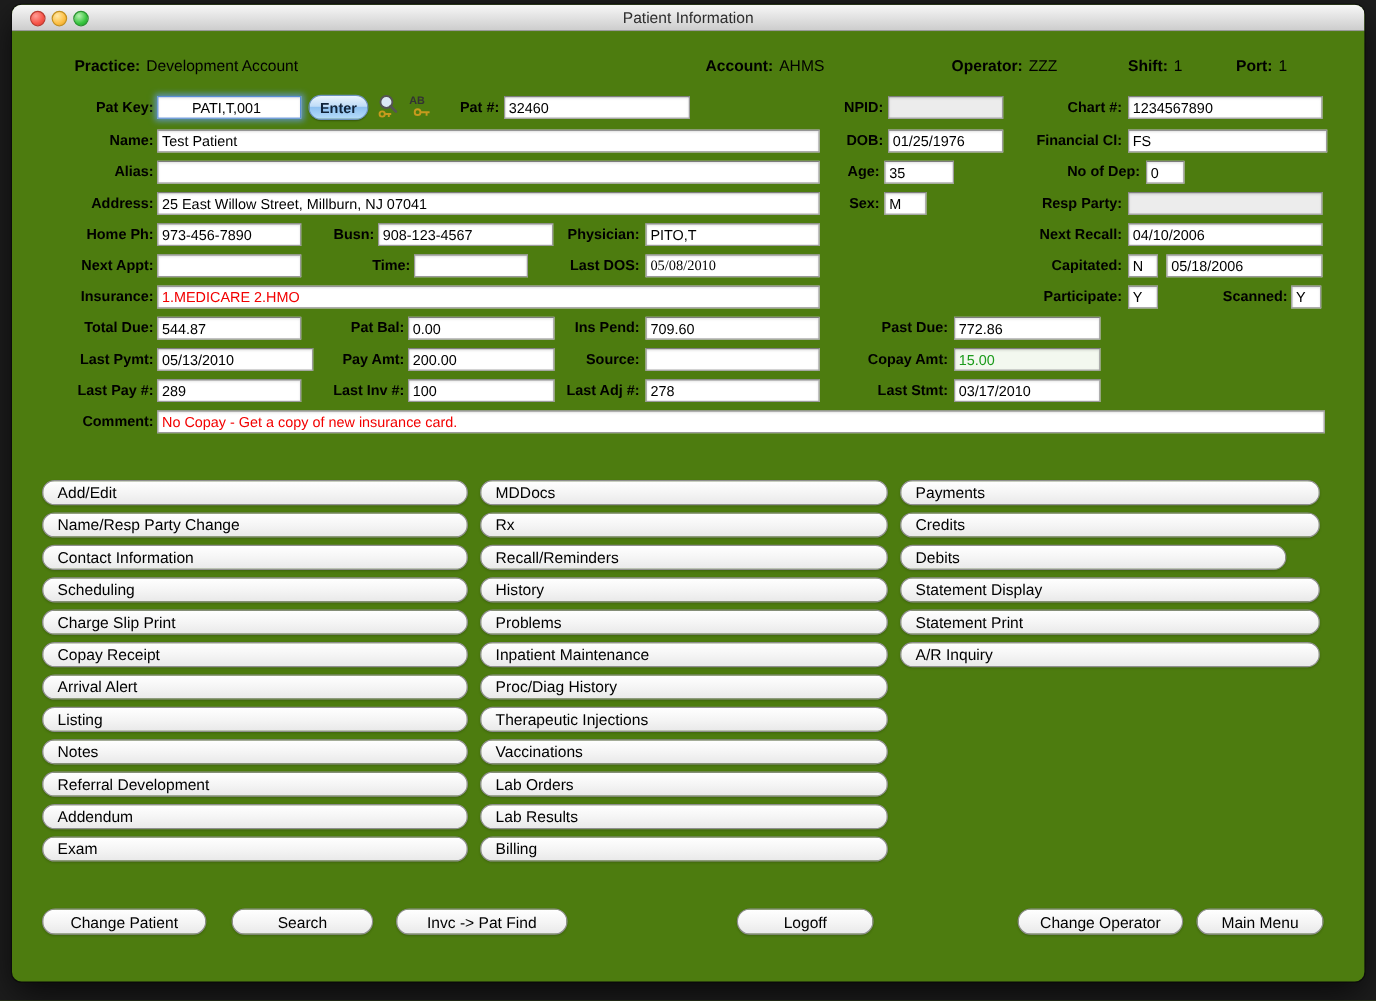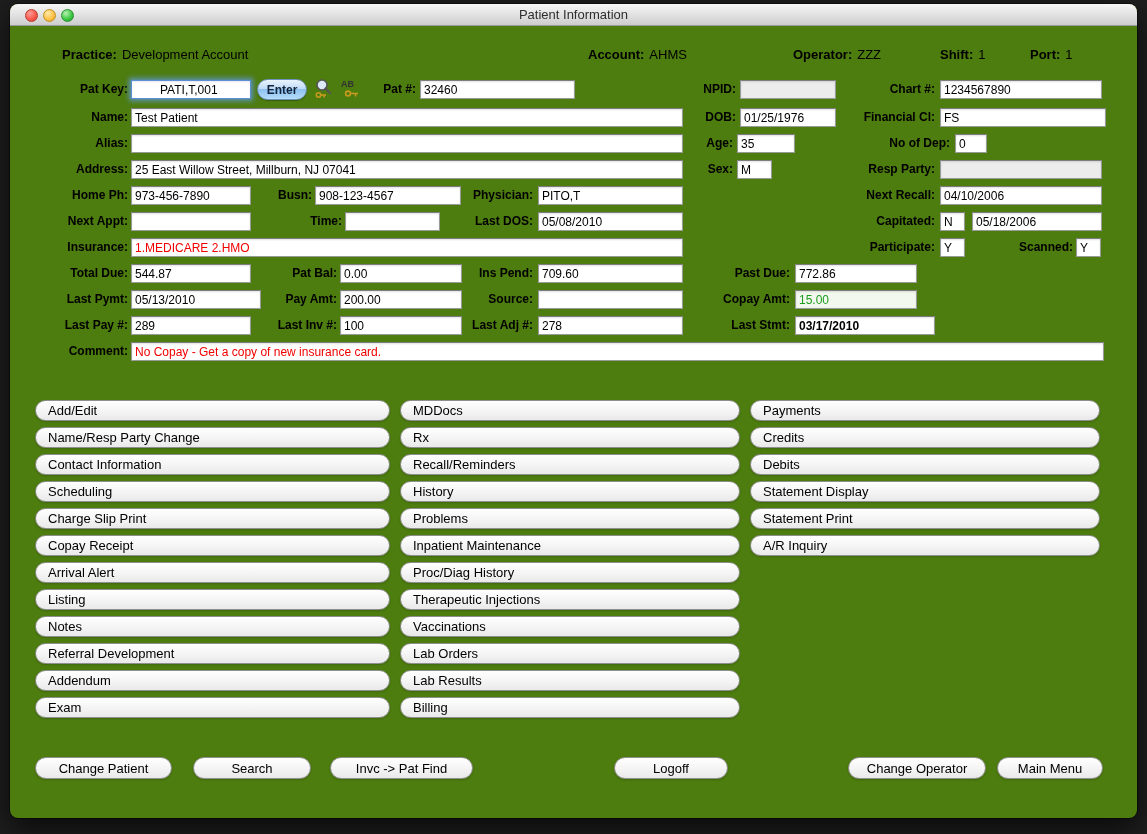--- a/index.html
+++ b/index.html
@@ -143,21 +143,21 @@
   <span class="lbl" style="left:440px;top:182px;width:83px">Physician:</span>
   <input class="inp" style="left: 528px; top: 182px; width: 145px;" value="PITO,T">
   <span class="lbl" style="left:815px;top:182px;width:110px">Next Recall:</span>
   <input class="inp" style="left: 930px; top: 182px; width: 162px;" value="04/10/2006">
 
   <span class="lbl" style="left:28px;top:208px;width:90px">Next Appt:</span>
   <input class="inp" style="left: 121px; top: 208px; width: 120px;" value="">
   <span class="lbl" style="left:272px;top:208px;width:60px">Time:</span>
   <input class="inp" style="left: 335px; top: 208px; width: 95px;" value="">
   <span class="lbl" style="left:440px;top:208px;width:83px">Last DOS:</span>
-  <input class="inp" style="left: 528px; top: 208px; width: 145px;" value="05/08/2010">
+  <input class="inp" style="left: 528px; top: 208px; width: 145px; font-family: Liberation Serif, serif;" value="05/08/2010">
   <span class="lbl" style="left:815px;top:208px;width:110px">Capitated:</span>
   <input class="inp" style="left: 930px; top: 208px; width: 25px;" value="N">
   <input class="inp" style="left: 962px; top: 208px; width: 130px;" value="05/18/2006">
 
   <span class="lbl" style="left:28px;top:234px;width:90px">Insurance:</span>
   <input class="inp red" style="left: 121px; top: 234px; width: 552px;" value="1.MEDICARE 2.HMO">
   <span class="lbl" style="left:815px;top:234px;width:110px">Participate:</span>
   <input class="inp" style="left: 930px; top: 234px; width: 25px;" value="Y">
   <span class="lbl" style="left:985px;top:234px;width:78px">Scanned:</span>
   <input class="inp" style="left: 1066px; top: 234px; width: 25px;" value="Y">
@@ -180,21 +180,21 @@
   <span class="lbl" style="left:695px;top:286px;width:85px">Copay Amt:</span>
   <input class="inp green" style="left: 785px; top: 286px; width: 122px;" value="15.00">
 
   <span class="lbl" style="left:28px;top:312px;width:90px">Last Pay #:</span>
   <input class="inp" style="left: 121px; top: 312px; width: 120px;" value="289">
   <span class="lbl" style="left:250px;top:312px;width:77px">Last Inv #:</span>
   <input class="inp" style="left: 330px; top: 312px; width: 122px;" value="100">
   <span class="lbl" style="left:445px;top:312px;width:78px">Last Adj #:</span>
   <input class="inp" style="left: 528px; top: 312px; width: 145px;" value="278">
   <span class="lbl" style="left:695px;top:312px;width:85px">Last Stmt:</span>
-  <input class="inp" style="left: 785px; top: 312px; width: 140px; font-weight: bold;" value="03/17/2010">
+  <input class="inp" style="left: 785px; top: 312px; width: 122px;" value="03/17/2010">
 
   <span class="lbl" style="left:28px;top:338px;width:90px">Comment:</span>
   <input class="inp red" style="left: 121px; top: 338px; width: 973px;" value="No Copay - Get a copy of new insurance card.">
 
   <button class="menu-btn" style="left:25px;top:396px;width:355px">Add/Edit</button>
   <button class="menu-btn" style="left:25px;top:423px;width:355px">Name/Resp Party Change</button>
   <button class="menu-btn" style="left:25px;top:450px;width:355px">Contact Information</button>
   <button class="menu-btn" style="left:25px;top:504px;width:355px">Charge Slip Print</button>
   <button class="menu-btn" style="left:25px;top:477px;width:355px">Scheduling</button>
   <button class="menu-btn" style="left:25px;top:531px;width:355px">Copay Receipt</button>
@@ -213,21 +213,21 @@
   <button class="menu-btn" style="left:390px;top:531px;width:340px">Inpatient Maintenance</button>
   <button class="menu-btn" style="left:390px;top:558px;width:340px">Proc/Diag History</button>
   <button class="menu-btn" style="left:390px;top:585px;width:340px">Therapeutic Injections</button>
   <button class="menu-btn" style="left:390px;top:612px;width:340px">Vaccinations</button>
   <button class="menu-btn" style="left:390px;top:639px;width:340px">Lab Orders</button>
   <button class="menu-btn" style="left:390px;top:666px;width:340px">Lab Results</button>
   <button class="menu-btn" style="left:390px;top:693px;width:340px">Billing</button>
 
   <button class="menu-btn" style="left:740px;top:396px;width:350px">Payments</button>
   <button class="menu-btn" style="left:740px;top:423px;width:350px">Credits</button>
-  <button class="menu-btn" style="left:740px;top:450px;width:350px">Debits</button>
+  <button class="menu-btn" style="left:740px;top:450px;width:322px">Debits</button>
   <button class="menu-btn" style="left:740px;top:477px;width:350px">Statement Display</button>
   <button class="menu-btn" style="left:740px;top:504px;width:350px">Statement Print</button>
   <button class="menu-btn" style="left:740px;top:531px;width:350px">A/R Inquiry</button>
 
   <button class="foot-btn" style="left:25px;top:753px;width:137px">Change Patient</button>
   <button class="foot-btn" style="left:183px;top:753px;width:118px">Search</button>
   <button class="foot-btn" style="left:320px;top:753px;width:143px">Invc -&gt; Pat Find</button>
   <button class="foot-btn" style="left:604px;top:753px;width:114px">Logoff</button>
   <button class="foot-btn" style="left:838px;top:753px;width:138px">Change Operator</button>
   <button class="foot-btn" style="left:987px;top:753px;width:106px">Main Menu</button>

